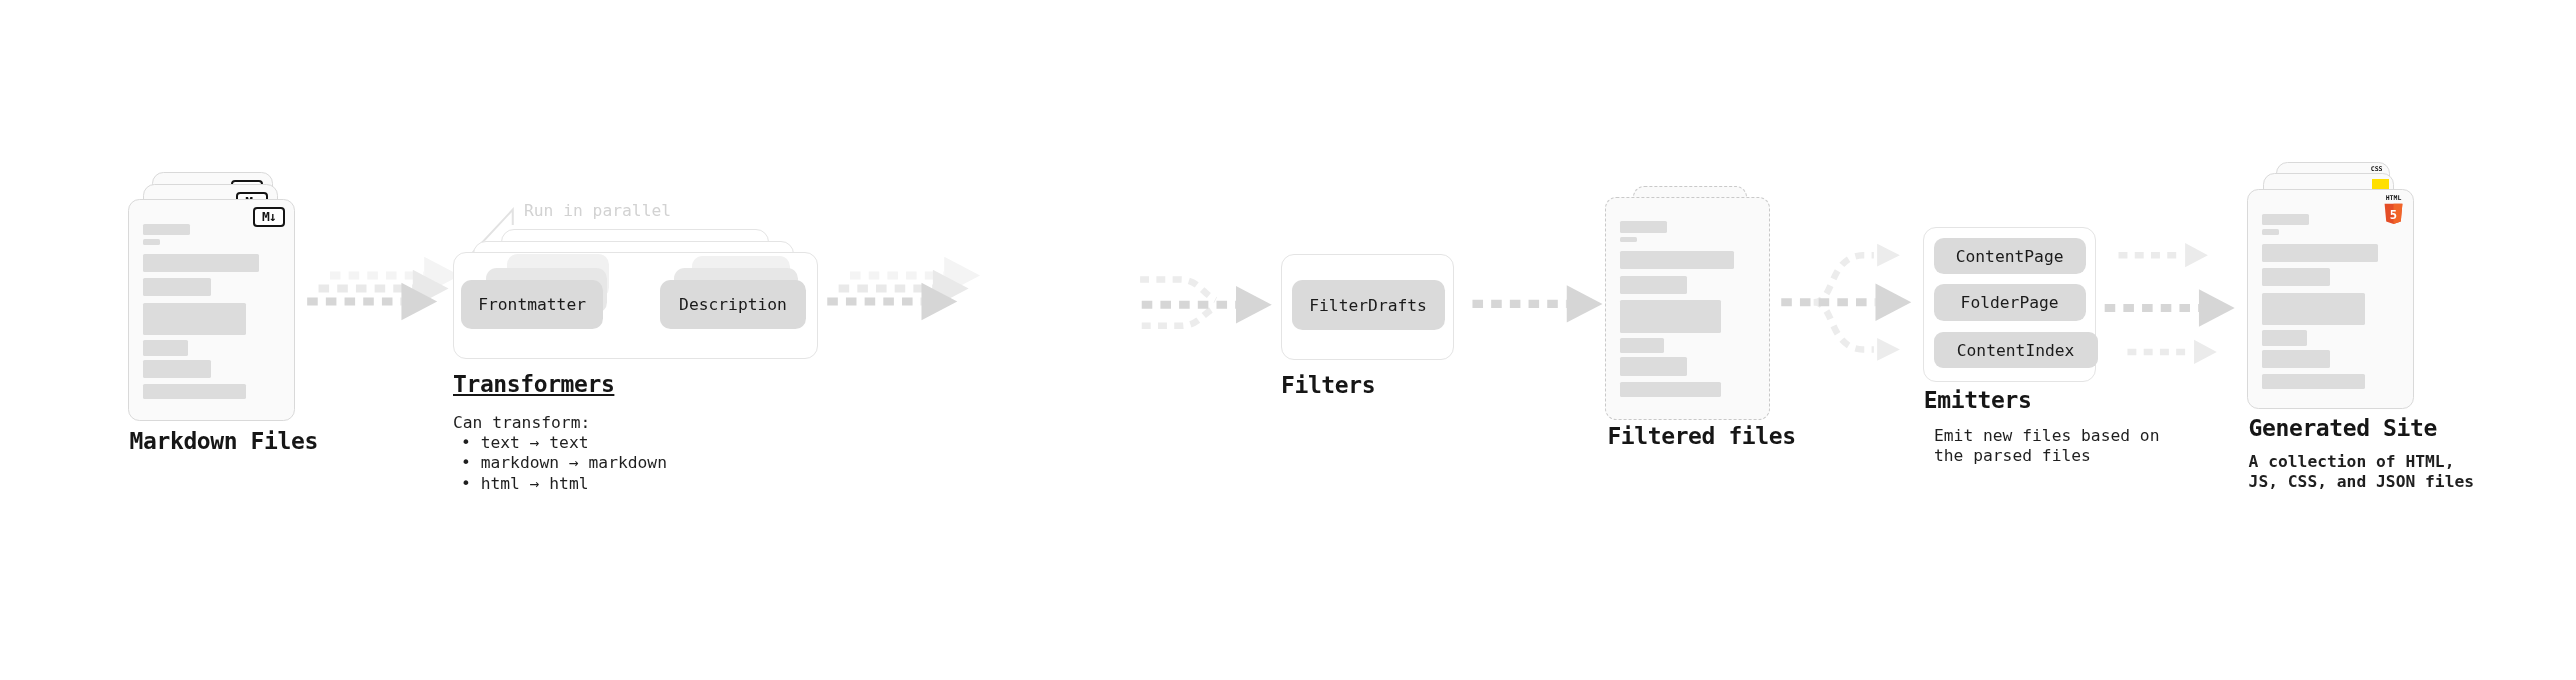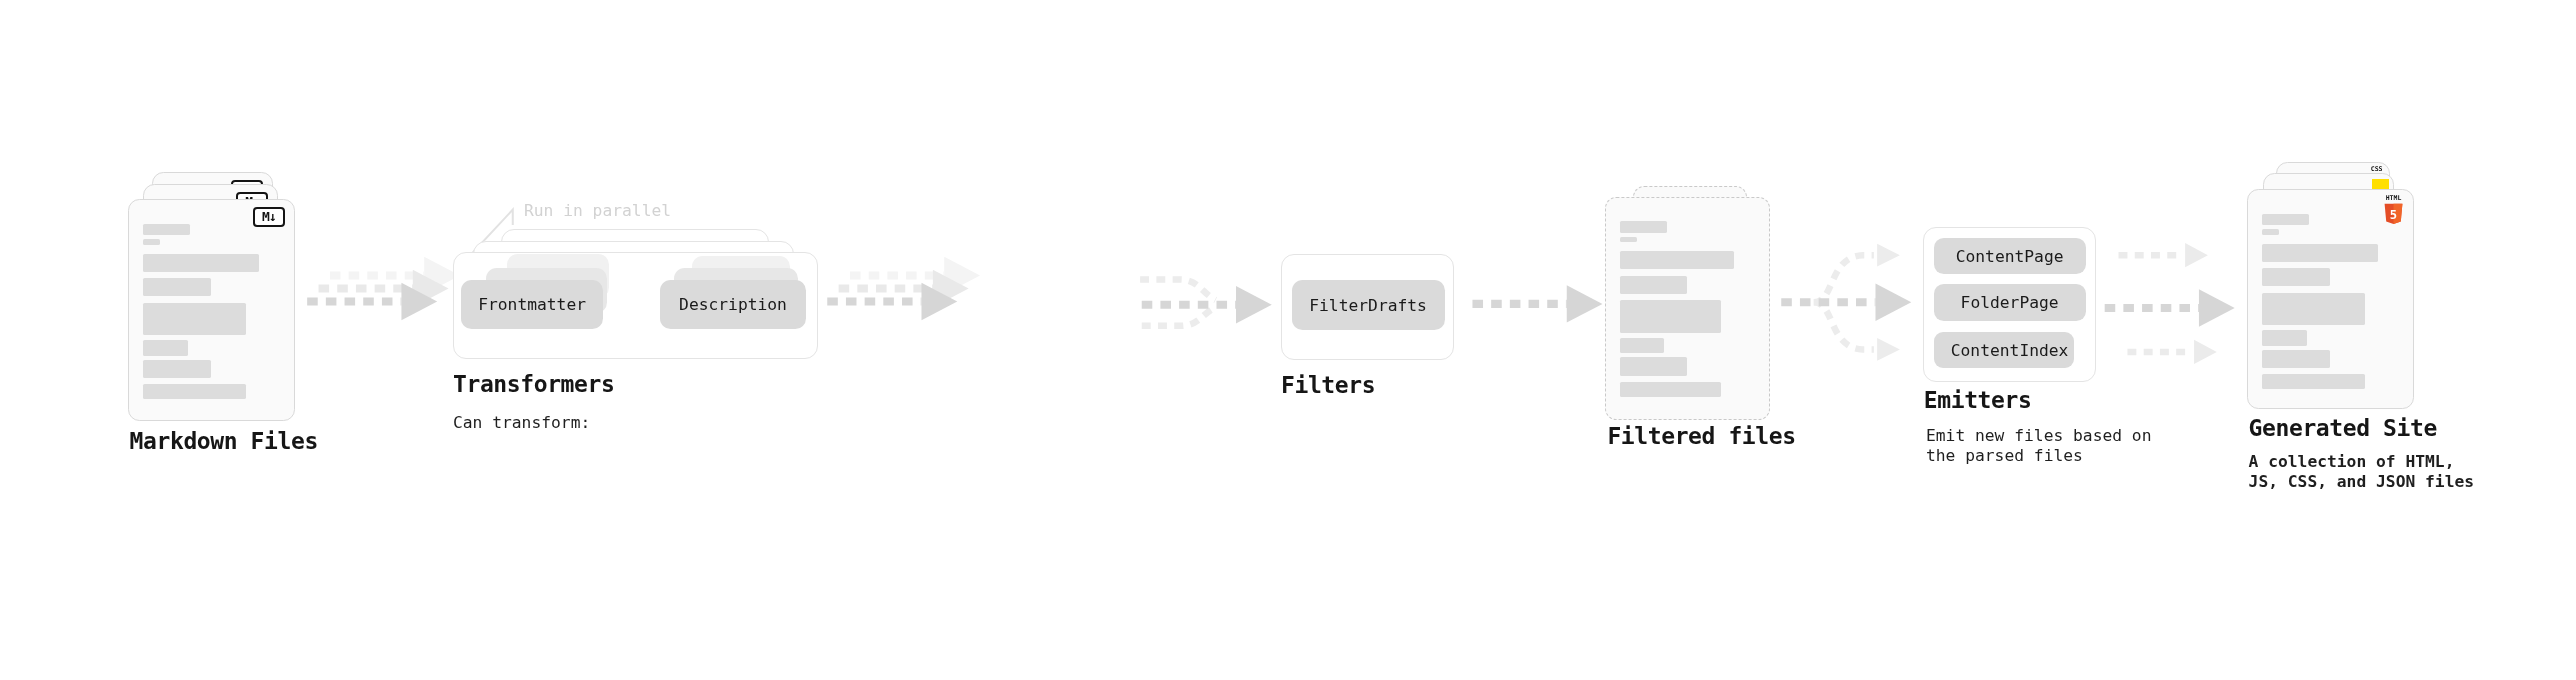--- a/index.html
+++ b/index.html
@@ -138,22 +138,27 @@
     <div class="box" style="left:0; top:49px; width:365px; height:107px;"></div>
 
     <div class="pill ghost2" style="left:54px; top:51px; width:102px; height:44px;"></div>
     <div class="pill ghost1" style="left:32.5px; top:65px; width:121px; height:45px;"></div>
     <div class="pill" style="left:8.1px; top:77px; width:142px; height:49px;">Frontmatter</div>
 
     <div class="pill ghost2" style="left:239px; top:53px; width:98px; height:41px;"></div>
     <div class="pill ghost1" style="left:221px; top:65px; width:124px; height:42px;"></div>
     <div class="pill" style="left:207px; top:77px; width:146px; height:49px;">Description</div>
 
-    <div class="title" style="left:0; top:169px;">Transformers</div>
+    <div class="title" style="left:0; top:169px;text-decoration:underline;">Transformers</div>
     <div class="body-text" style="left:0; top:210px;">Can transform:</div>
+    <div class="bullets" style="left:8.1px; top:230px;">
+      <div>• text → text</div>
+      <div>• markdown → markdown</div>
+      <div>• html → html</div>
+    </div>
   </div>
 
 
   <div class="stage" style="left:1281px; top:254px; width:236px; height:211px;">
     <div class="box" style="left:0; top:0; width:173px; height:106px;"></div>
     <div class="pill" style="left:10.6px; top:26px; width:153px; height:50px;">FilterDrafts</div>
     <div class="title" style="left:0; top:119px;">Filters</div>
   </div>
 
   <div class="stage" style="left:1605px; top:186px; width:211px; height:293px;">
@@ -170,23 +175,23 @@
           <div class="bar" style="width: 78%; height: 15.4px; margin-top: 5.7px;"></div>
         </div>
     </div>
     <div class="title" style="left:2.4px; top:238px;">Filtered files</div>
   </div>
 
   <div class="stage" style="left:1923px; top:227px; width:244px; height:252px;text-decoration:underline;">
     <div class="box" style="left:0; top:0; width:173px; height:155px;"></div>
     <div class="pill" style="left:10.6px; top:11.4px; width:152px; height:36px; border-radius:9.8px;">ContentPage</div>
     <div class="pill" style="left:10.6px; top:57px; width:152px; height:37px; border-radius:9.8px;">FolderPage</div>
-    <div class="pill" style="left:10.6px; top:105px; width:128px; height:36px; border-radius:9px;padding-left:12px;">ContentIndex</div>
+    <div class="pill" style="left:10.6px; top:105px; width:164px; height:36px; border-radius:9px;">ContentIndex</div>
     <div class="title" style="left:0.8px; top:161px;">Emitters</div>
-    <div class="body-text" style="left:3px; top:199px;">Emit new files based on
+    <div class="body-text" style="left:11px; top:199px;">Emit new files based on
 the parsed files</div>
   </div>
 
   <div class="stage" style="left:2247px; top:162px; width:236px; height:341px;">
     <div class="card" style="left:29px; top:0; width:114px; height:220px;">
       <div class="css-badge">
         <span>CSS</span>
         <div class="css-bar"></div>
       </div>
     </div>

